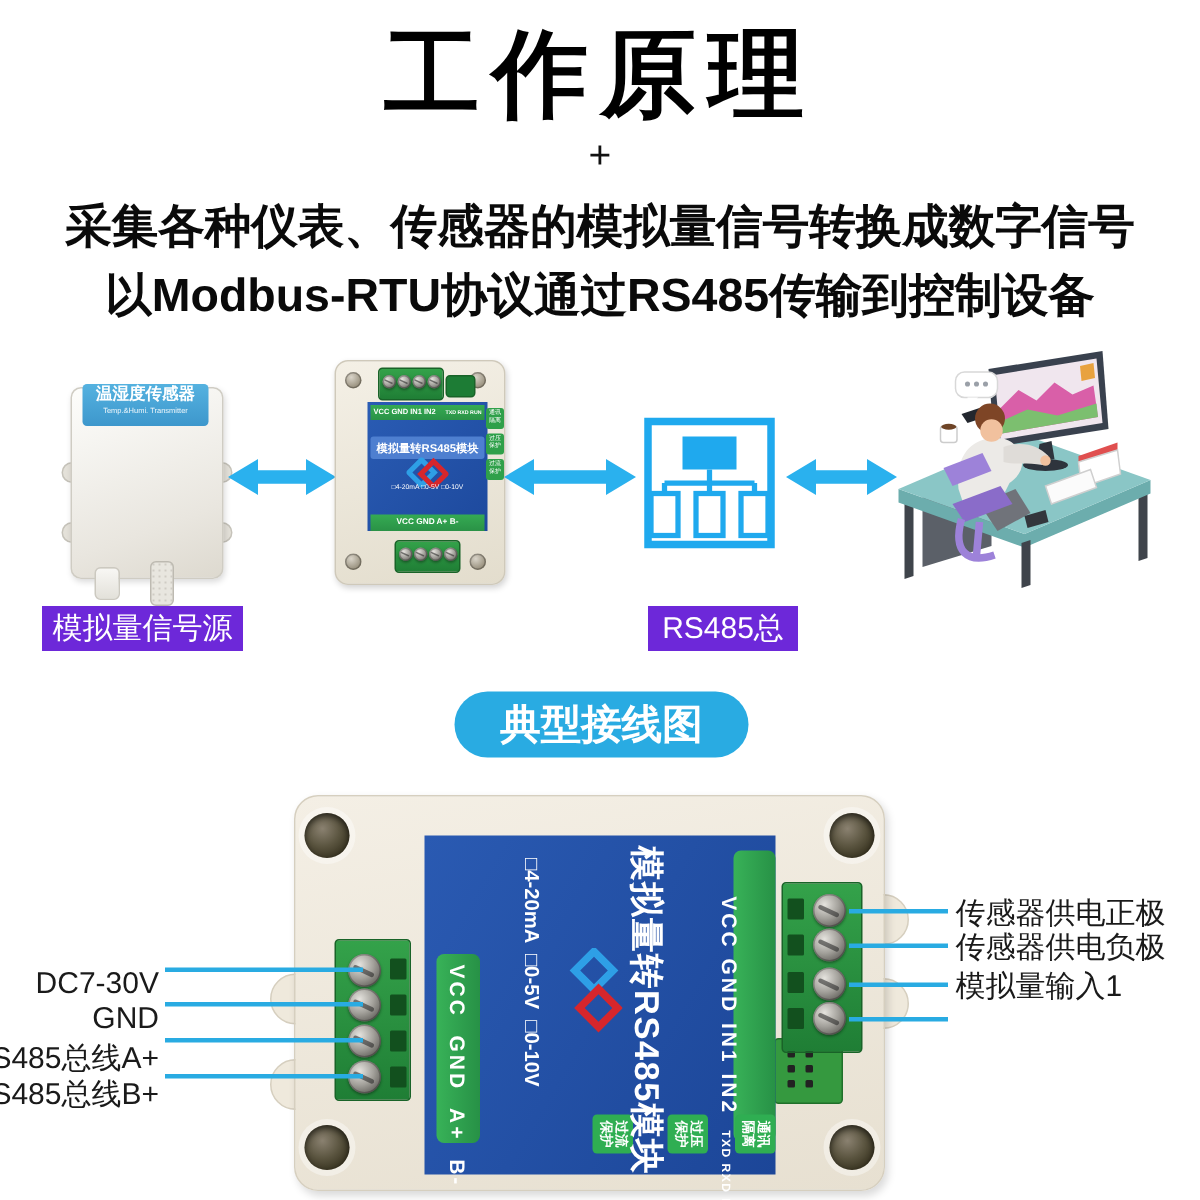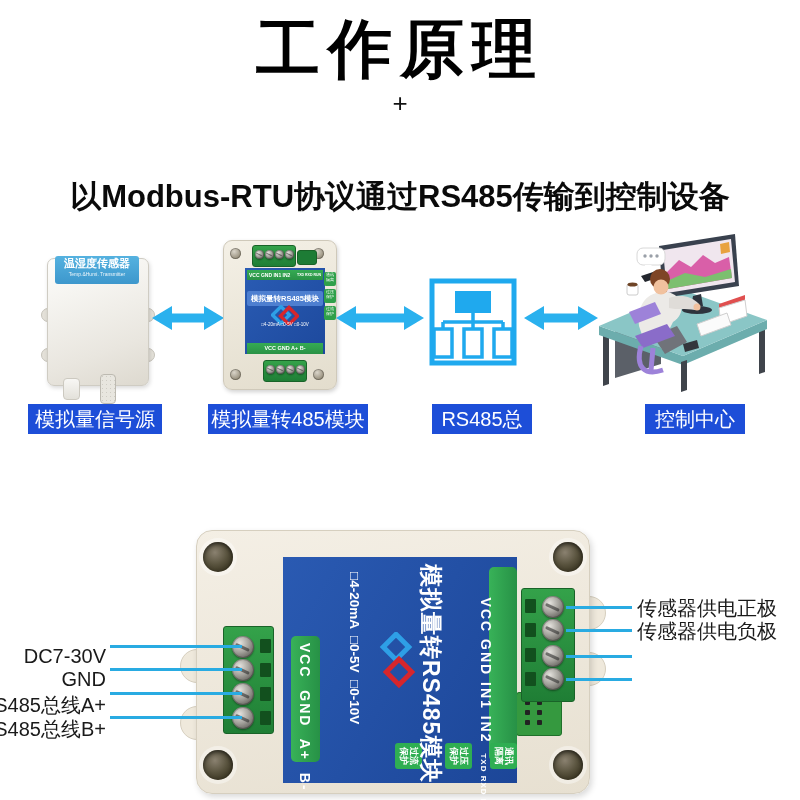--- a/index.html
+++ b/index.html
@@ -8,21 +8,21 @@
   .abs { position:absolute; }
 
   
   .page-title { left:0; top:6px; width:800px; text-align:center;
                 font-size:64px; font-weight:900; letter-spacing:8px; color:#000; }
   .plus-sign  { left:0; top:88px; width:800px; text-align:center; font-size:26px; color:#111; }
   .desc       { left:0; width:800px; text-align:center; font-size:31px; font-weight:600; color:#0a0a0a; }
   .desc1 { top:130px; } .desc2 { top:176px; }
 
   
-  .cap { background:#1d4ed8; color:#fff; font-size:20px; height:30px; line-height:30px;
+  .cap { background:#6d28d9; color:#fff; font-size:20px; height:30px; line-height:30px;
          text-align:center; top:404px; }
 
   
   .sensor-case { left:47px; top:258px; width:100px; height:126px; border-radius:7px;
                  background:linear-gradient(160deg,#fdfdfb,#e9e6df 70%,#ddd9cf);
                  border:1px solid #cfccc3; box-shadow:1px 2px 4px rgba(0,0,0,.15); }
   .sensor-ear { width:12px; height:12px; border-radius:50%; background:#e4e1d9; border:1px solid #c6c3ba; }
   .sensor-head { left:55px; top:256px; width:84px; height:28px; border-radius:3px;
                  background:linear-gradient(#55b2e0,#3d97cc); color:#fff; text-align:center; }
   .sensor-head .t1 { font-size:11px; font-weight:700; line-height:15px; }
@@ -97,20 +97,21 @@
   .wlab { position:absolute; font-size:20px; color:#1a1a1a; z-index:7; white-space:nowrap; }
   .wlab.right-align { text-align:right;margin-top:11px; }
 </style>
 </head>
 <body>
 
 <div class="stage">
 
   <div class="abs page-title">工作原理</div>
   <div class="abs plus-sign">+</div>
+  <div class="abs desc desc1">采集各种仪表、传感器的模拟量信号转换成数字信号</div>
   <div class="abs desc desc2">以Modbus-RTU协议通过RS485传输到控制设备</div>
 
   <div class="abs sensor-ear" style="left:41px; top:308px;"></div>
   <div class="abs sensor-ear" style="left:41px; top:348px;"></div>
   <div class="abs sensor-ear" style="left:141px; top:308px;"></div>
   <div class="abs sensor-ear" style="left:141px; top:348px;"></div>
   <div class="abs sensor-case"></div>
   <div class="abs sensor-head">
     <div class="t1">温湿度传感器</div>
     <div class="t2">Temp.&amp;Humi. Transmitter</div>
@@ -219,24 +220,23 @@
       <circle cx="65" cy="47" r="10" fill="#7e4526"></circle>
       <circle cx="66" cy="55" r="7.5" fill="#f1c19e"></circle>
       <polygon points="34,80 60,70 66,82 40,92" fill="#9d82d9"></polygon>
       <polygon points="40,104 72,92 80,104 48,116" fill="#8a6cc9"></polygon>
       <path d="M46,114 C40,136 50,144 68,138" stroke="#9d82d9" stroke-width="5" fill="none"></path>
       <path d="M58,116 L56,138" stroke="#9d82d9" stroke-width="5" fill="none"></path>
     </svg>
   </div>
 
   <div class="abs cap" style="left:28px;  width:134px;">模拟量信号源</div>
-  <div class="abs cap" style="left:208px; width:160px;">模拟量转485模块</div>
   <div class="abs cap" style="left:432px; width:100px;">RS485总线</div>
-  <div class="abs cap" style="left:645px; width:100px;">控制中心</div>
-
+
+  <div class="abs pill">典型接线图</div>
 
   <div class="abs bump" style="left:180px; top:649px;"></div>
   <div class="abs bump" style="left:180px; top:706px;"></div>
   <div class="abs bump" style="left:572px; top:596px;"></div>
   <div class="abs bump" style="left:572px; top:652px;"></div>
 
   <div class="abs wm-case"></div>
   <div class="abs hole" style="left:203px; top:542px;"></div>
   <div class="abs hole" style="left:553px; top:542px;"></div>
   <div class="abs hole" style="left:203px; top:750px;"></div>
@@ -308,14 +308,15 @@
   <div class="wlab right-align" style="right:694px; top:657px;">GND</div>
   <div class="wlab right-align" style="right:694px; top:681px;">RS485总线A+</div>
   <div class="wlab right-align" style="right:694px; top:705px;">RS485总线B+</div>
 
   <div class="wire" style="left:566px; top:606px; width:66px;"></div>
   <div class="wire" style="left:566px; top:629px; width:66px;"></div>
   <div class="wire" style="left:566px; top:655px; width:66px;"></div>
   <div class="wire" style="left:566px; top:678px; width:66px;"></div>
   <div class="wlab" style="left:637px; top:595px;">传感器供电正极</div>
   <div class="wlab" style="left:637px; top:618px;">传感器供电负极</div>
+  <div class="wlab" style="left:637px; top:644px;">模拟量输入1</div>
 
 </div>
 
 </body></html>

